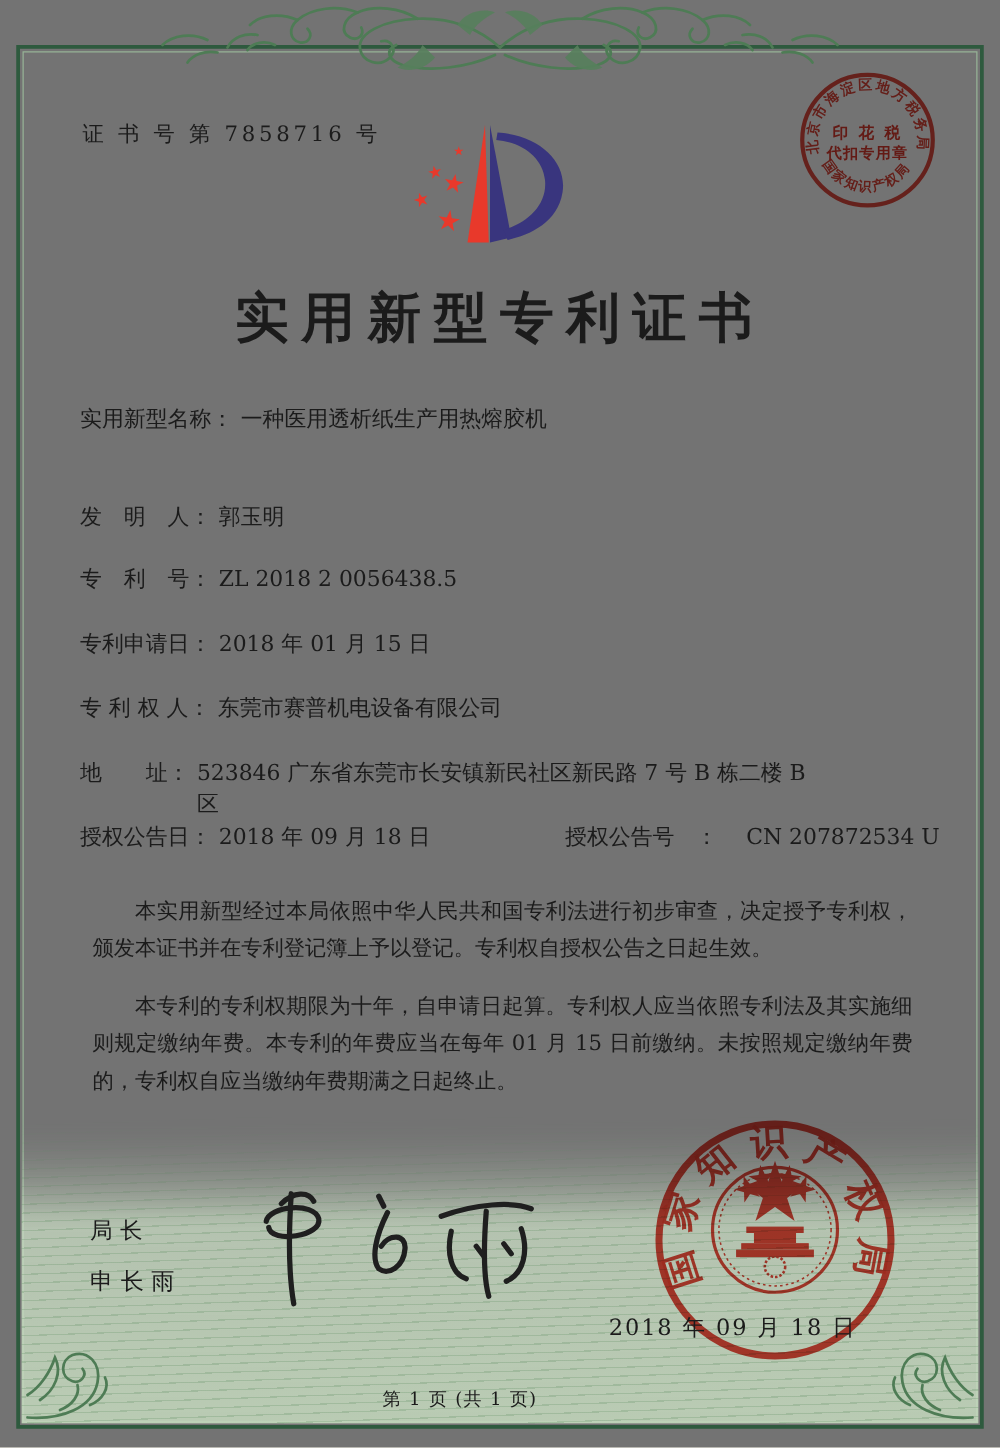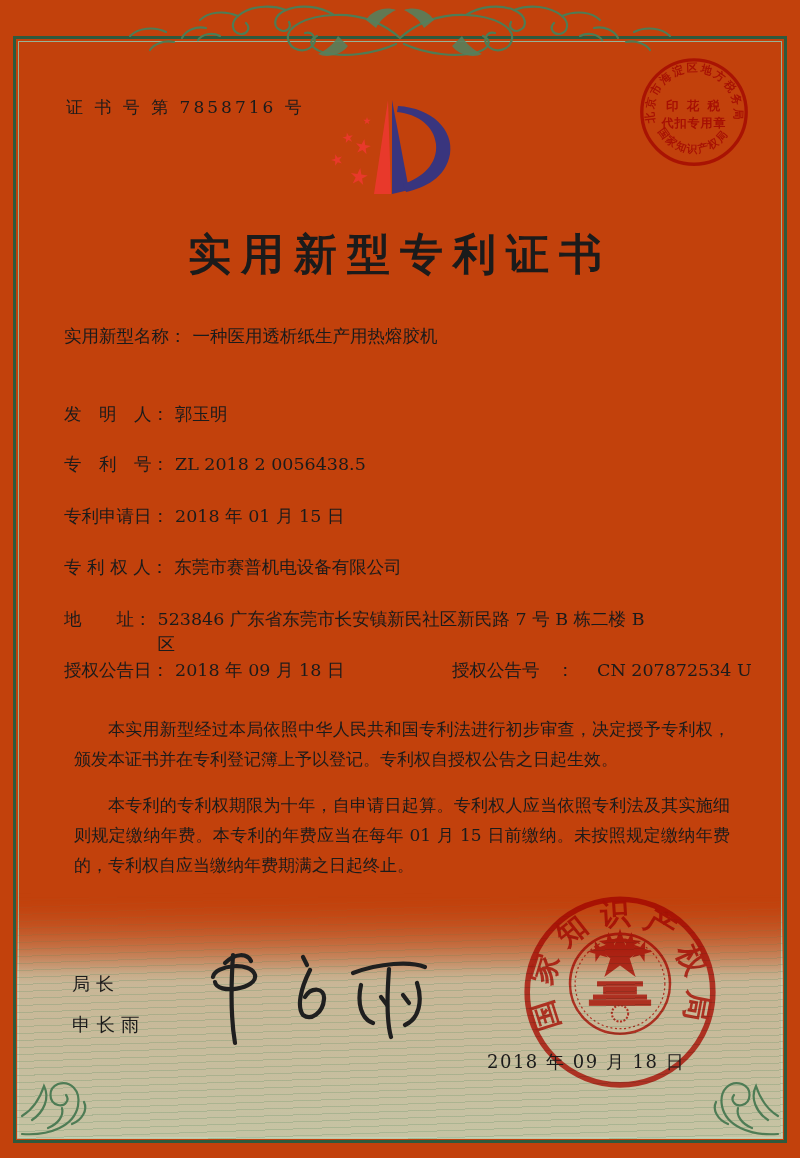--- a/index.html
+++ b/index.html
@@ -1,18 +1,18 @@
 <!DOCTYPE html>
 <html><head>
 <meta charset="utf-8">
 <style>
   html,body{margin:0;padding:0;}
   body{width:800px;height:1158px;position:relative;background:#ece7d8;
        font-family:"DejaVu Serif","Liberation Serif",serif;color:#1b1b1b;}
-  .page{position:absolute;inset:0;background:#c2410c;overflow:hidden;padding-left:12px;}
+  .page{position:absolute;inset:0;background:#737373;overflow:hidden;padding-left:12px;}
   
   .frame{position:absolute;left:13px;top:36px;right:13px;bottom:15px;
          border:3px solid #2e5a3e;}
   .frame::after{content:"";position:absolute;inset:2px;border:1px solid #96b396;}
   
   .band{position:absolute;left:17px;right:17px;top:893px;bottom:19px;
         background:
           repeating-linear-gradient(178deg, rgba(104,148,106,.30) 0 1px, rgba(0,0,0,0) 1px 7px),
           linear-gradient(to bottom, rgba(203,222,197,0) 0, rgba(203,222,197,.75) 90px, rgba(198,219,191,.85) 100%);
         -webkit-mask-image:linear-gradient(to bottom, transparent 0, #000 80px);
@@ -199,14 +199,15 @@
       <use href="#star5" transform="translate(121,60) scale(4.2) rotate(20)"></use>
       <rect x="78" y="90" width="44" height="4"></rect>
       <rect x="84" y="95" width="32" height="7"></rect>
       <rect x="74" y="103" width="52" height="4"></rect>
       <rect x="70" y="108" width="60" height="5"></rect>
       <circle cx="100" cy="121" r="8" fill="none" stroke-width="2" stroke-dasharray="2,1.5"></circle>
     </g>
   </svg>
   <div class="seal-date">2018 年 09 月 18 日</div>
 
+  <div class="footer">第 1 页 (共 1 页)</div>
 
 </div>
 
 </body></html>

